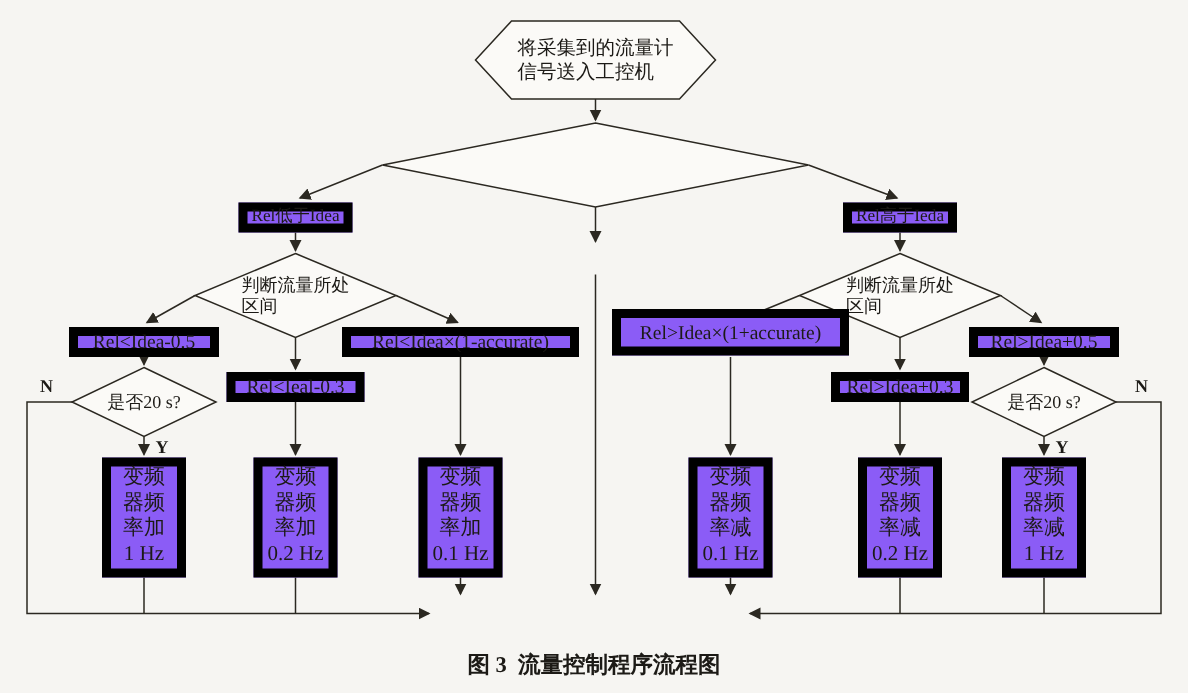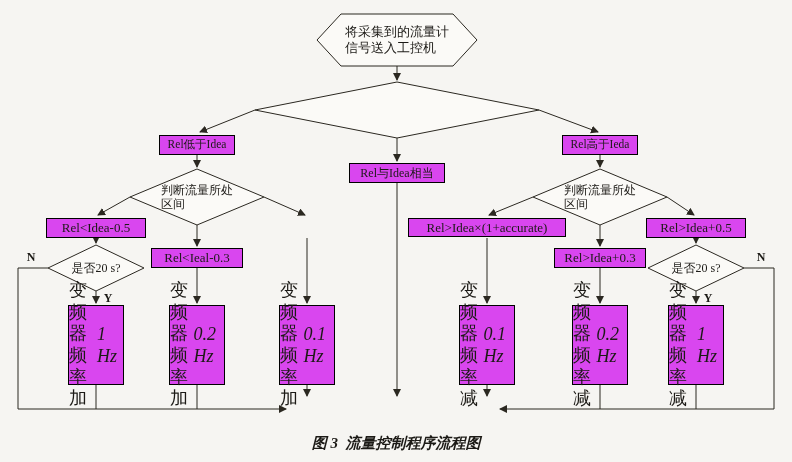--- a/index.html
+++ b/index.html
@@ -7,32 +7,32 @@
     position:relative;width:792px;height:462px;overflow:hidden;
     background:#f6f5f2;color:#1c1a16;
     font-family:"Liberation Serif","DejaVu Serif",serif;
   }
   svg.wires{position:absolute;left:0;top:0}
   .node{
     position:absolute;box-sizing:border-box;
     display:flex;align-items:center;justify-content:center;
     text-align:left;white-space:pre-line;line-height:1.2;
   }
-  .rect{background:#d946ef;border:1px solid #000000}
+  .rect{background:#8b5cf6;border:6px solid #000000}
   .cn{font-size:13px}
   .small-cn{font-size:11.5px}
   .mid-cn{font-size:12px}
   .cond{font-size:13px;letter-spacing:0}
-  .action{flex-direction:row;font-size:18px}
+  .action{flex-direction:column;font-size:14px}
   .act-label{white-space:pre-line;display:block}
-  .act-value{font-style:italic;display:block;margin-top:1px}
+  .act-value{display:block;margin-top:1px}
   .yn{font-size:12px;font-weight:bold}
   .caption{
     position:absolute;left:0;top:434px;width:792px;text-align:center;
-    font-weight:bold;font-size:15px;white-space:pre;font-style:italic;
+    font-weight:bold;font-size:15px;white-space:pre;
   }
 </style>
 </head>
 <body>
 
 <div class="page">
 
   <svg class="wires" width="792" height="462" viewBox="0 0 792 462">
     <defs>
       <marker id="arr" markerWidth="9" markerHeight="9" refX="7" refY="4" orient="auto">
@@ -81,36 +81,36 @@
       <line x1="696" y1="385" x2="696" y2="409"></line>
     </g>
   </svg>
 
   <div class="node cn" style="left:317px;top:14px;width:160px;height:52px">将采集到的流量计
 信号送入工控机</div>
 
 
   <div class="node rect small-cn" style="left:159px;top:135px;width:76px;height:20px">Rel低于Idea</div>
 
-  <div class="node rect mid-cn" style="left:349px;top:163px;width:96px;height:20px">Rel与Idea相当</div>
 
   <div class="node rect small-cn" style="left:562px;top:135px;width:76px;height:20px">Rel高于Ieda</div>
 
   <div class="node mid-cn" style="left:130px;top:171px;width:134px;height:52px">判断流量所处
 区间</div>
 
   <div class="node mid-cn" style="left:533px;top:171px;width:134px;height:52px">判断流量所处
 区间</div>
 
   <div class="node rect cond" style="left:46px;top:218px;width:100px;height:20px">Rel&lt;Idea-0.5</div>
 
   <div class="node rect cond" style="left:151px;top:248px;width:92px;height:20px">Rel&lt;Ieal-0.3</div>
 
+  <div class="node rect cond" style="left:228px;top:218px;width:158px;height:20px">Rel&lt;Idea×(1-accurate)</div>
 
-  <div class="node rect cond" style="left:408px;top:218px;width:158px;height:19px">Rel&gt;Idea×(1+accurate)</div>
+  <div class="node rect cond" style="left:408px;top:206px;width:158px;height:31px">Rel&gt;Idea×(1+accurate)</div>
 
   <div class="node rect cond" style="left:554px;top:248px;width:92px;height:20px">Rel&gt;Idea+0.3</div>
 
   <div class="node rect cond" style="left:646px;top:218px;width:100px;height:20px">Rel&gt;Idea+0.5</div>
 
   <div class="node mid-cn" style="left:48px;top:247px;width:96px;height:42px">是否20 s?</div>
 
   <div class="node mid-cn" style="left:648px;top:247px;width:96px;height:42px">是否20 s?</div>
 
   <div class="node yn" style="left:24px;top:250px;width:14px;height:14px">N</div>

